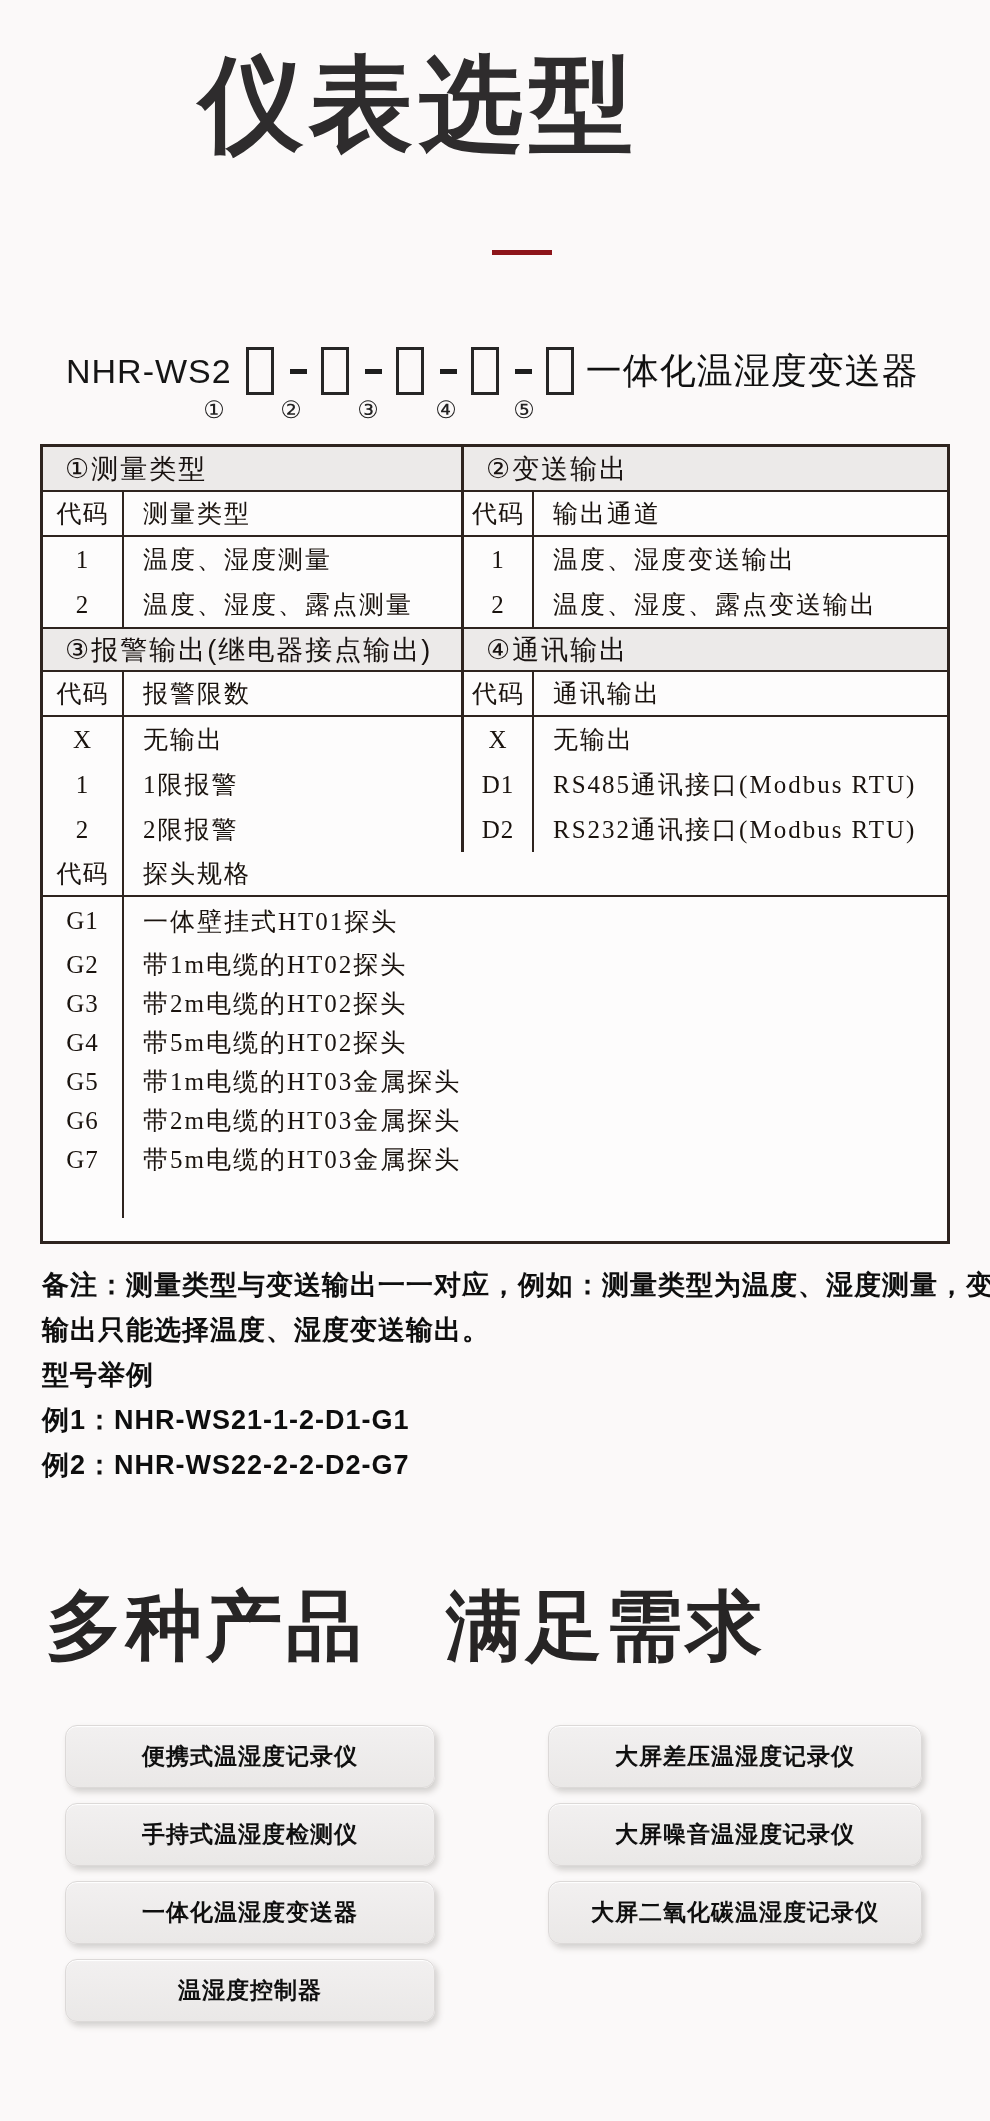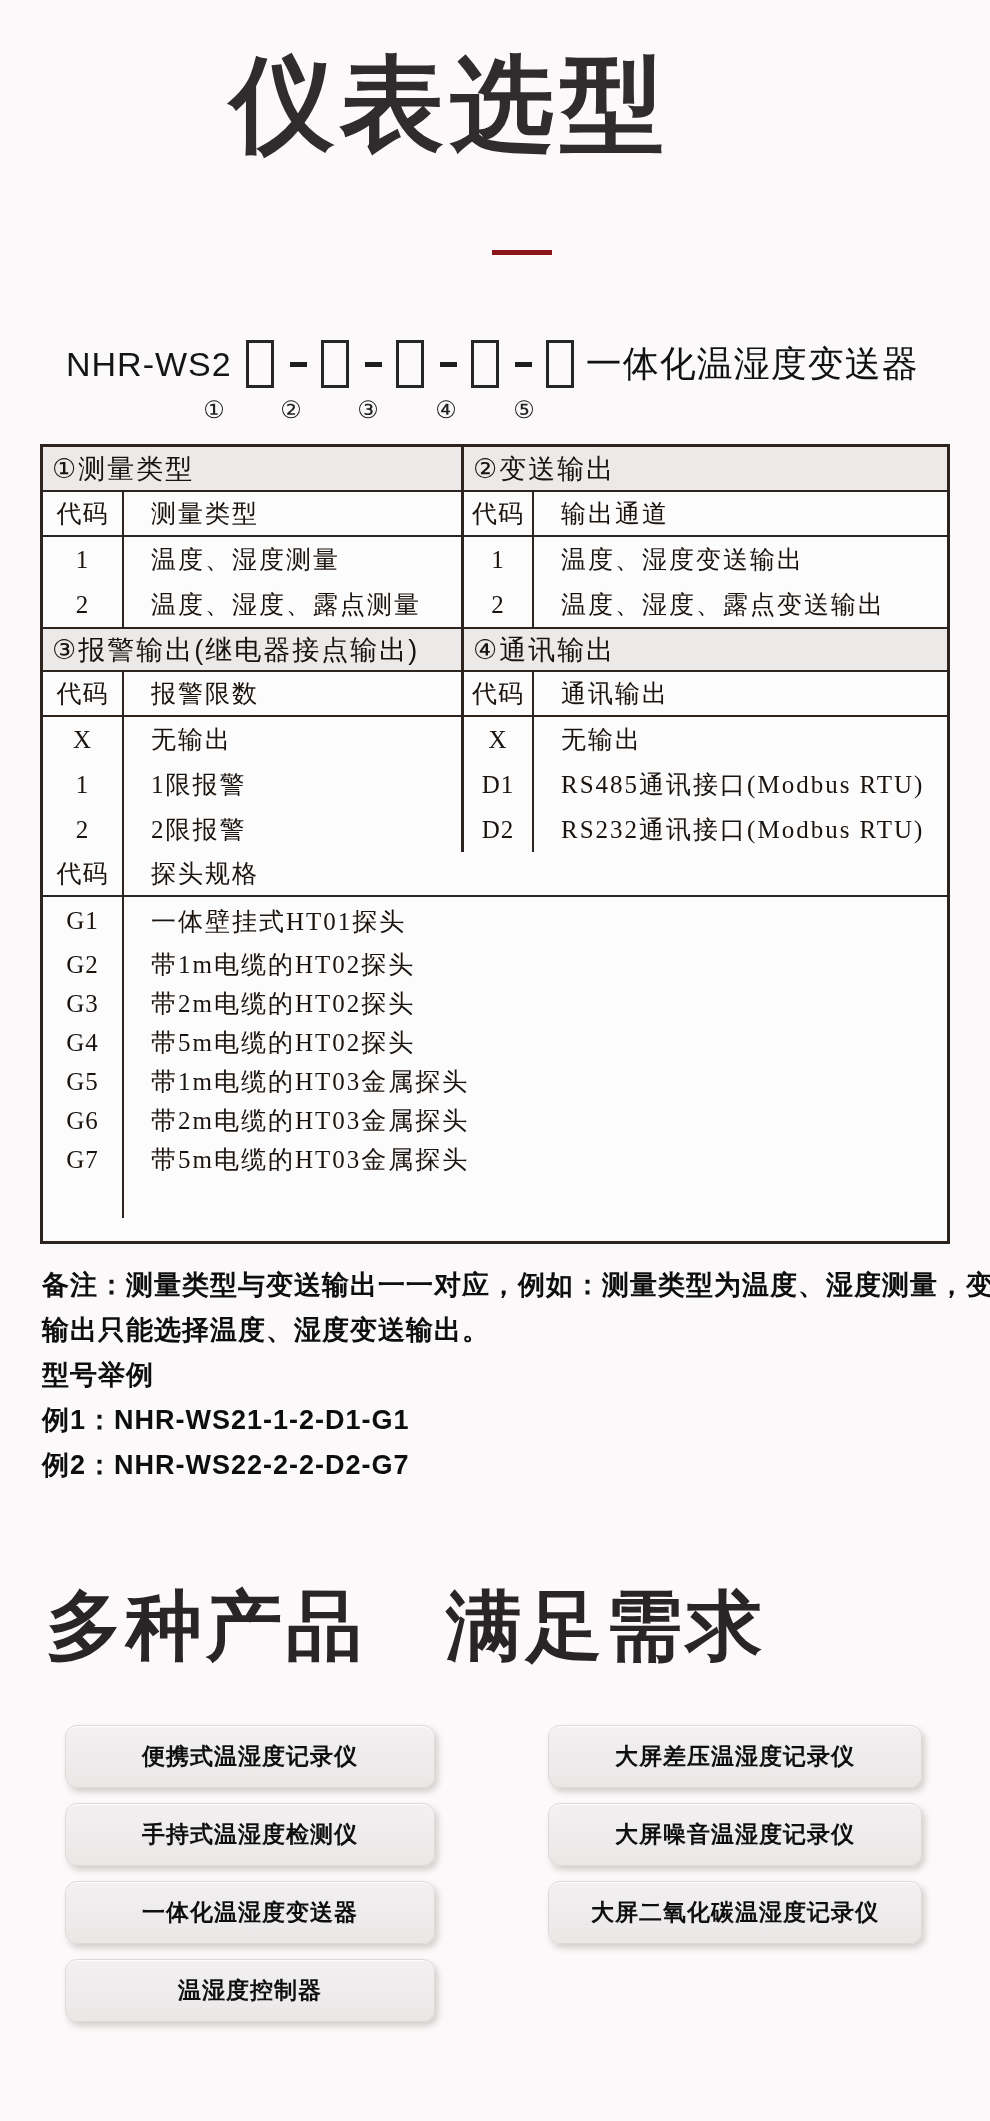--- a/index.html
+++ b/index.html
@@ -10,25 +10,25 @@
   }
   html,body{margin:0;padding:0;background:#fff;}
   #canvas{
     position:relative;width:990px;height:2121px;background:var(--bg);
     font-family:"Liberation Sans","DejaVu Sans",sans-serif;overflow:hidden;
   }
   
   .page-title{
     position:absolute;left:0;top:44px;width:814px;text-align:center;
     font-size:104px;line-height:120px;font-weight:900;color:#2e2c2d;
-    letter-spacing:6px;padding-left:24px;box-sizing:border-box;white-space:nowrap;margin-left:31px;
+    letter-spacing:6px;padding-left:24px;box-sizing:border-box;white-space:nowrap;
   }
   .red-divider{position:absolute;left:492px;top:250px;width:60px;height:5px;background:#8d151a;}
   
-  .model-row{position:absolute;left:66px;top:337px;height:54px;display:flex;align-items:center;}
+  .model-row{position:absolute;left:66px;top:344px;height:54px;display:flex;align-items:center;}
   .model-prefix{font-size:34px;font-weight:500;color:#151515;letter-spacing:1px;}
   .code-box{width:28px;height:48px;border:3px solid #262626;box-sizing:border-box;margin-left:14px;background:var(--bg);}
   .dash{width:17px;height:5px;background:#1e1e1e;margin-left:16px;}
   .model-suffix{font-size:36px;font-weight:500;color:#111;margin-left:12px;letter-spacing:1px;white-space:nowrap;}
   .pos-num{
     position:absolute;top:396px;width:30px;text-align:center;font-size:24px;color:#222;
     font-family:"Liberation Serif","DejaVu Serif",serif;
   }
   
   .spec-table{
@@ -40,23 +40,23 @@
   }
   .c{display:flex;align-items:center;box-sizing:border-box;border-right:2px solid var(--bd);color:var(--ink);overflow:hidden;white-space:nowrap;}
   .mid{border-right:3px solid var(--bd);}
   .end{border-right:none;}
   .bb{border-bottom:2px solid var(--bd);}
   .bt{border-top:2px solid var(--bd);}
   .span12{grid-column:1/3;}
   .span34{grid-column:3/5;}
   .span14{grid-column:1/5;}
   .span24{grid-column:2/5;}
-  .c-hdr{background:var(--hdrbg);font-size:27px;letter-spacing:2px;padding-left:9px;font-weight:400;color:#181210;}
+  .c-hdr{background:var(--hdrbg);font-size:27px;letter-spacing:2px;padding-left:22px;font-weight:400;color:#181210;}
   .c-code{justify-content:center;font-family:"Liberation Serif","DejaVu Serif",serif;font-size:25px;letter-spacing:1px;}
-  .c-val{padding-left:27px;font-family:"Liberation Serif","DejaVu Serif",serif;font-size:25px;letter-spacing:2px;}
+  .c-val{padding-left:19px;font-family:"Liberation Serif","DejaVu Serif",serif;font-size:25px;letter-spacing:2px;}
   
   .notes{position:absolute;left:42px;top:1263px;width:912px;color:#0e0e0e;}
   .note-line{font-size:27px;line-height:45px;font-weight:700;letter-spacing:1px;white-space:nowrap;}
   
   .products-heading{
     position:absolute;left:0;top:1582px;width:812px;text-align:center;
     font-size:76px;line-height:88px;font-weight:900;color:#272525;letter-spacing:4px;white-space:nowrap;
   }
   .button-grid{
     position:absolute;left:65px;top:1725px;

